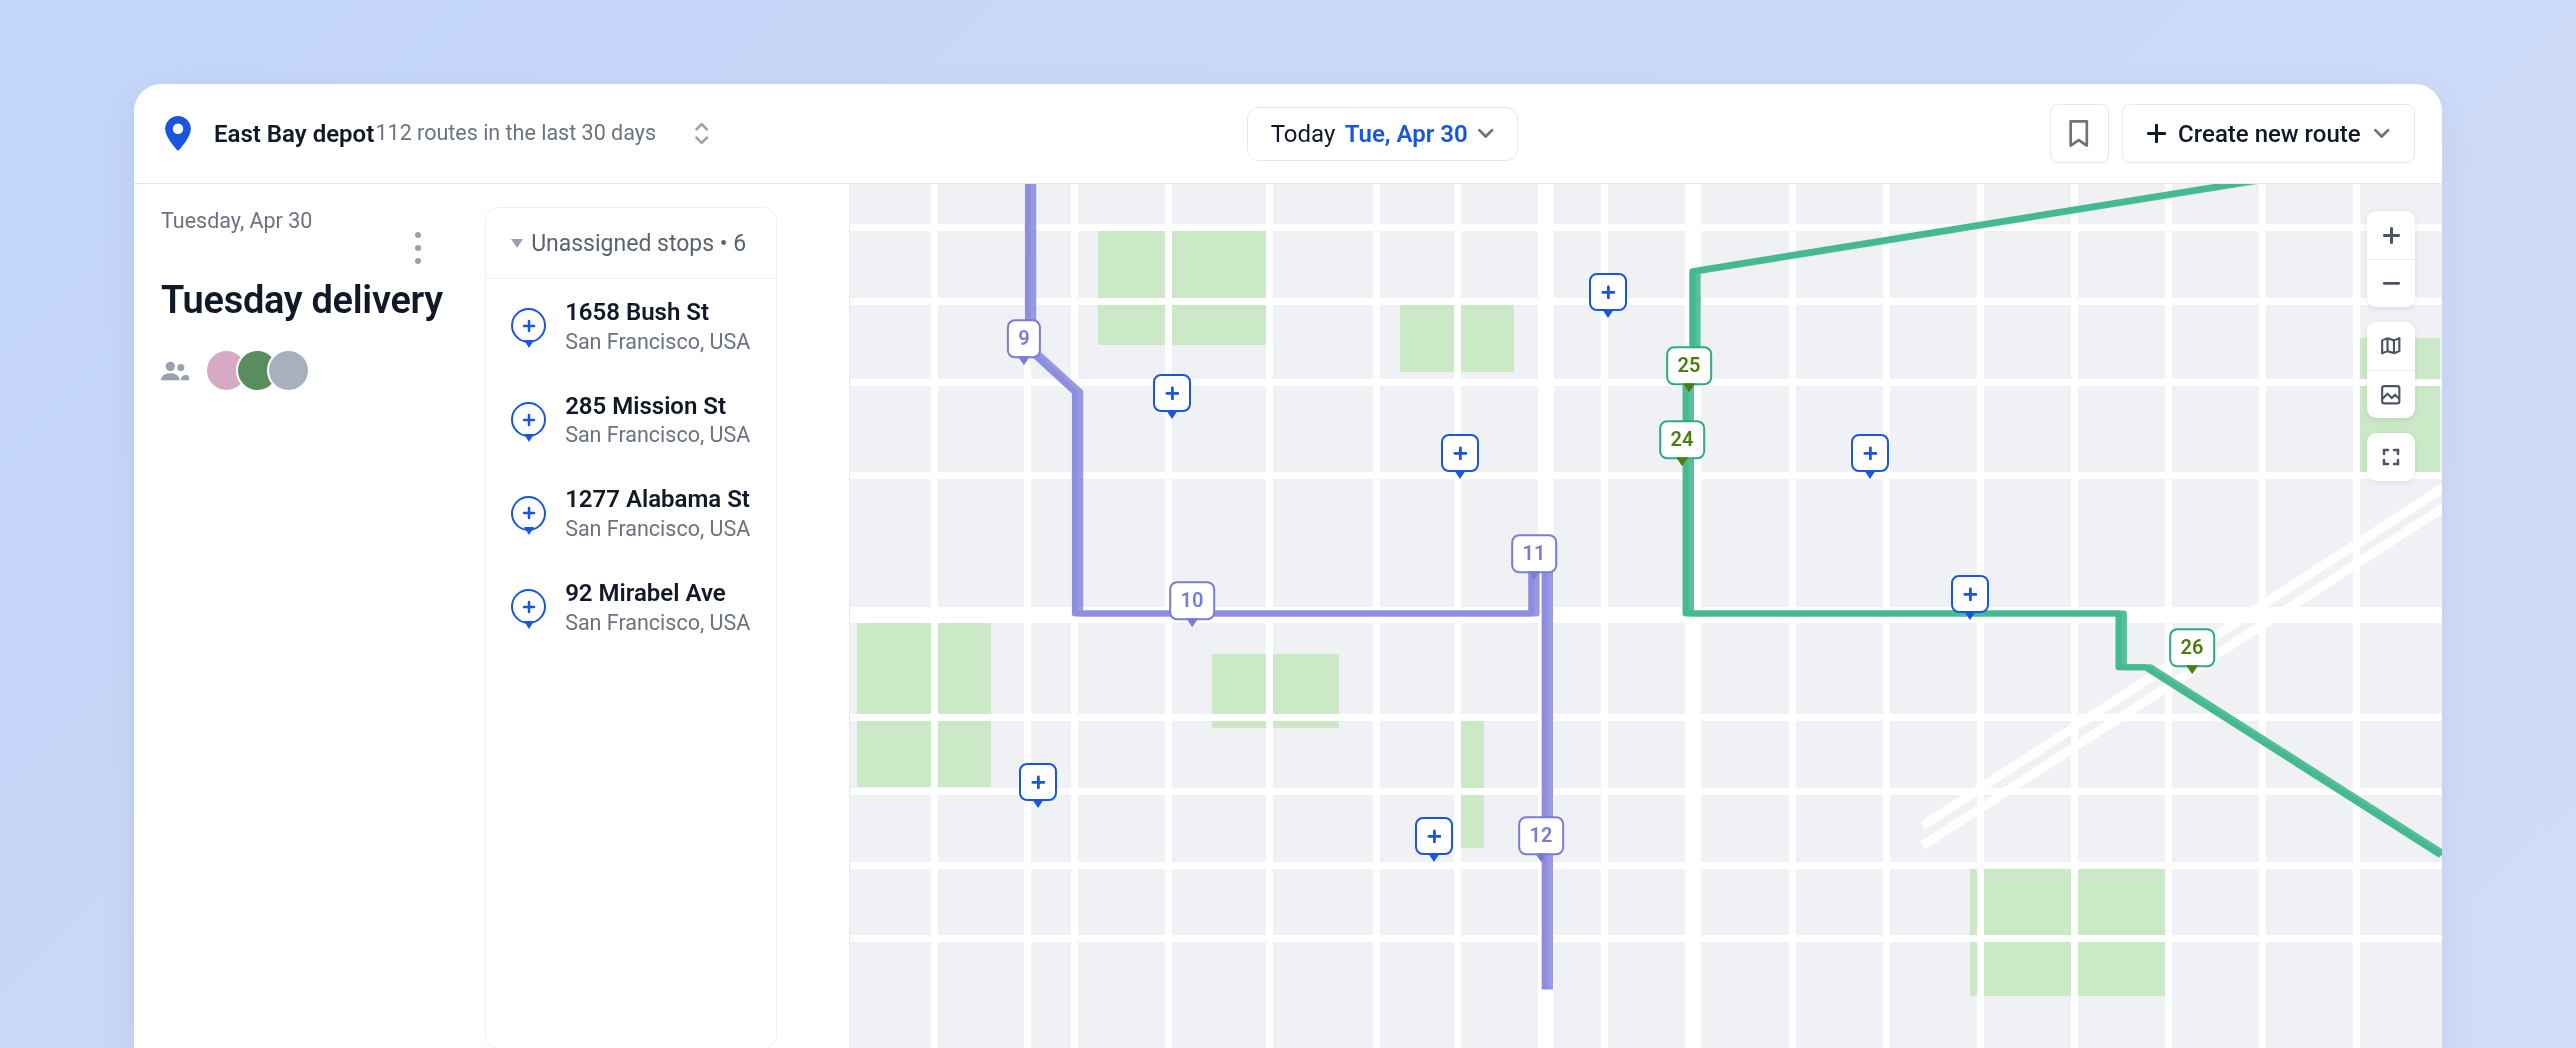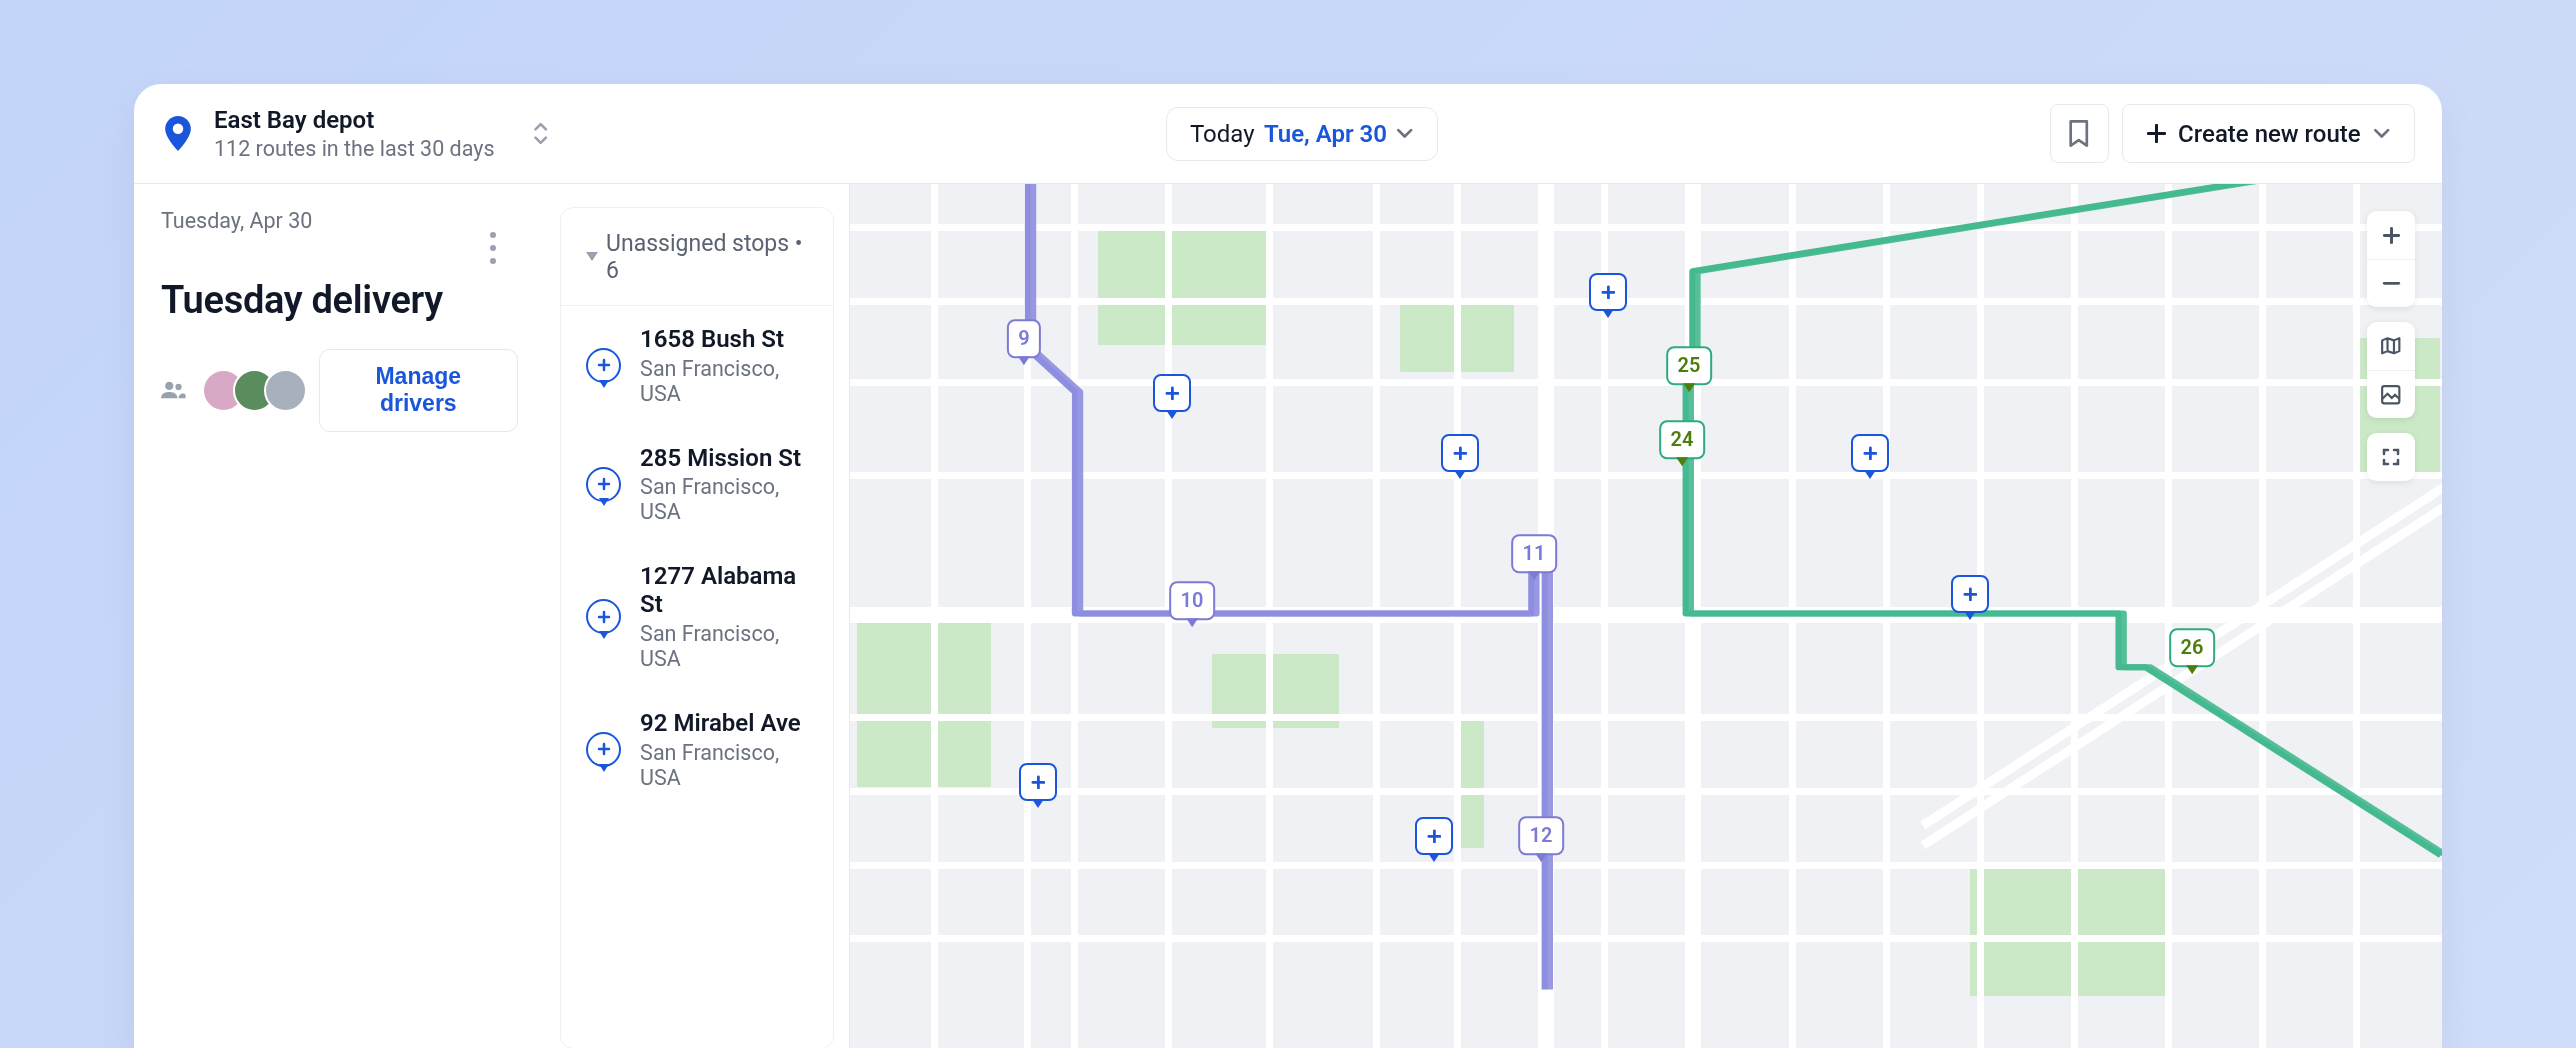--- a/index.html
+++ b/index.html
@@ -24,21 +24,21 @@
   
   .header {
     display: flex;
     align-items: center;
     padding: 20px 27px;
     border-bottom: 0.7px solid #e7e9ee;
     gap: 13.4px;
   }
   .depot-block { display:flex; align-items:center; gap:19px; flex:0 0 auto; }
   .depot-pin { width:34px; height:34px; display:flex; align-items:center; justify-content:center; }
-  .depot-text { display:flex; flex-direction:column; gap:1.3px; }
+  .depot-text { display:flex; flex-direction:row; gap:1.3px; }
   .depot-name { font-size:24px; font-weight:600; color:#111827; }
   .depot-sub { font-size:21.5px; color:#6b7280; }
   .depot-chevrons { width:27px; height:32px; display:flex; align-items:center; justify-content:center; margin-left:13.4px; cursor:pointer; }
   .spacer { flex:1; }
   .date-pill {
     border:1.3px solid #e6e8ed; border-radius:12px; padding:12px 23px;
     display:flex; align-items:center; gap:9.4px; font-size:24px; cursor:pointer;
   }
   .date-today { color:#111827; }
   .date-val { color:#1a56db; font-weight:600; }
@@ -195,21 +195,20 @@
           <svg class="drivers-icon" width="28" height="20" viewBox="0 0 24 16" fill="#9aa1ae">
               <circle cx="8" cy="4" r="4"></circle>
               <circle cx="17" cy="5" r="3"></circle>
               <path d="M0 16c0-4 3.5-6 8-6s8 2 8 6H0zM17 16c0-3 2-4.5 4.5-4.5S24 13 24 16h-7z"></path>
             </svg>
           <div class="avatars" id="avatars">
               <div class="avatar" style="background: rgb(215, 169, 196);"></div>
               <div class="avatar" style="background: rgb(90, 140, 94);"></div>
               <div class="avatar" style="background: rgb(167, 176, 189);"></div>
             </div>
-          <button class="manage-btn">Manage drivers</button>
         </div>
       </div>
 
       <div class="stops-card">
         <div class="stops-head">
           <div class="caret-down"></div>
           <div class="stops-head-text">Unassigned stops  •  6</div>
         </div>
         <div id="stops-list">
             <div class="stop-item">

